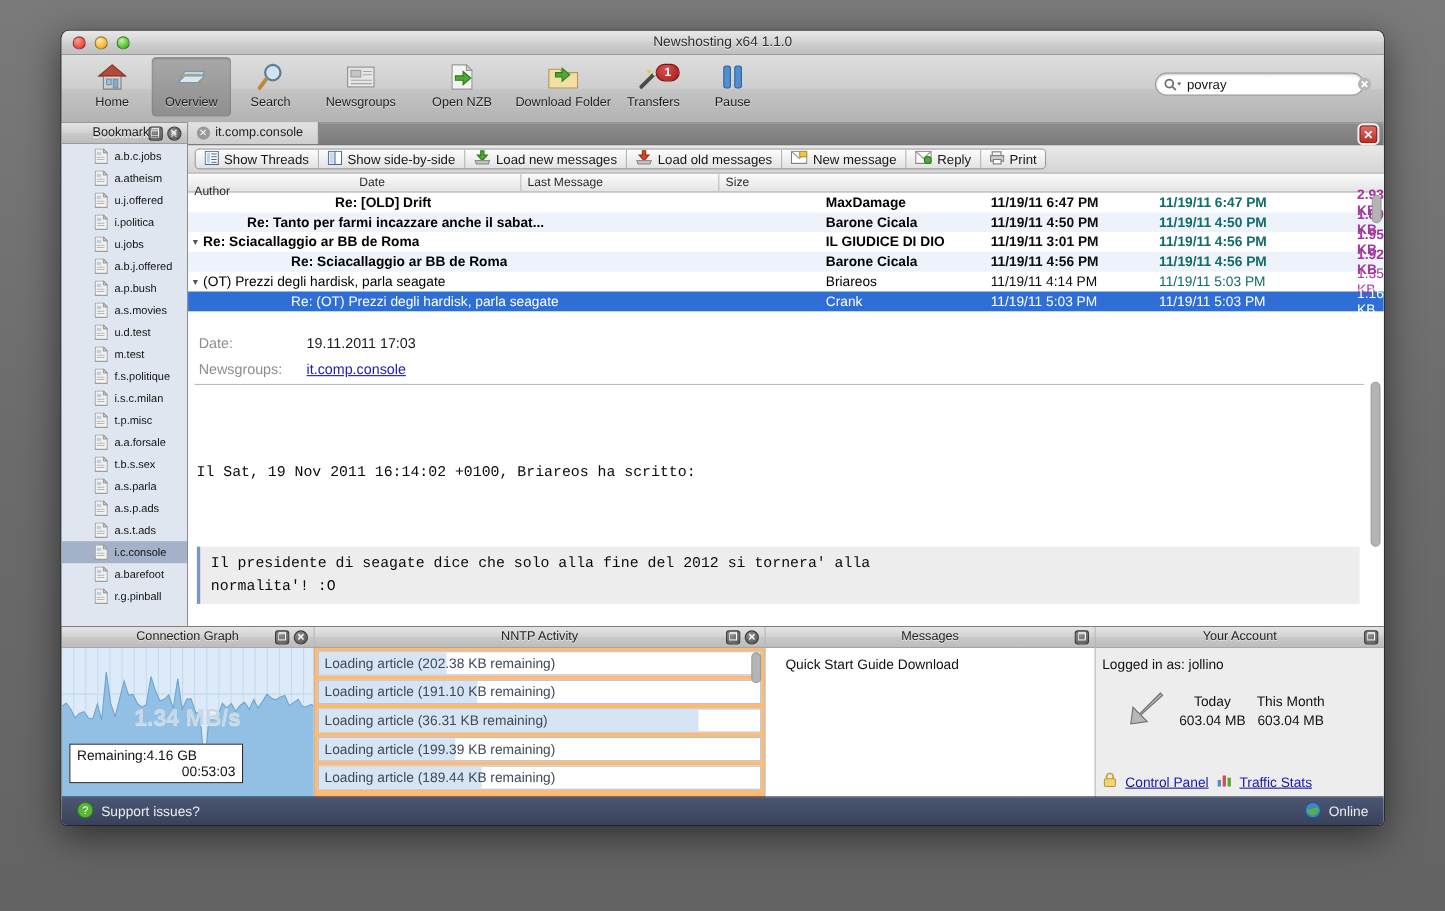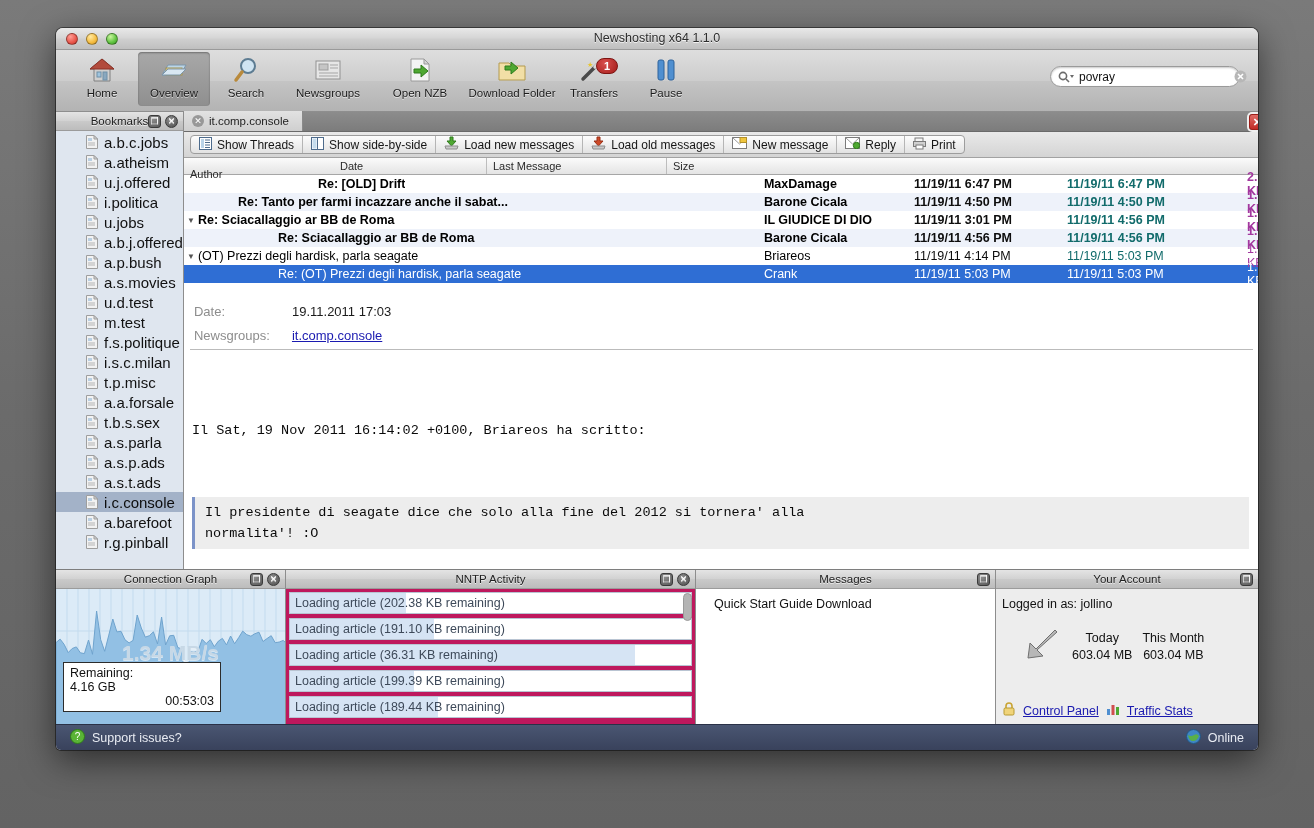--- a/index.html
+++ b/index.html
@@ -117,21 +117,21 @@
     background: radial-gradient(circle at 35% 30%,#8d8d8d,#4d4d4d);
     border: 1px solid #3a3a3a;
     display: flex; align-items: center; justify-content: center;
     color: #fff; font-size: 9px; line-height: 1;
   }
   .hbtn.sq { border-radius: 3px; background: radial-gradient(circle at 35% 30%,#8d8d8d,#565656); }
   #bm-list { flex: 1; overflow: hidden; position: relative; background: #dfe6ef; padding-top: 1px; }
   .bm-row { height: 20px; display: flex; align-items: center; padding-left: 30px; }
   .bm-row.sel { background: #a3b2c8; }
   .bm-icon { width: 12px; height: 14px; margin-right: 6px; flex: 0 0 12px; }
-  .bm-label { font-size: 15px; color: #111; }
+  .bm-label { font-size: 10px; color: #111; }
   .bm-row.sel .bm-label { color: #0d0d0d; }
   #bm-scroll {
     position: absolute; right: 2px; top: 276px;
     width: 9px; height: 120px; border-radius: 5px;
     background: #a9a9a9; border: 1px solid #8f8f8f;
   }
 
   
   #main { flex: 1; display: flex; flex-direction: column; background: #cfcfcf; }
   #tabstrip {
@@ -267,25 +267,25 @@
     position: absolute; left: 0; right: 0; top: 52px; text-align: center;
     font-size: 21px; color: #c7d8e6; font-weight: bold;
     text-shadow: 0 1px 0 rgba(255,255,255,.6);
   }
   #graph-remaining {
     position: absolute; left: 7px; bottom: 15px;
     width: 158px;
     background: #fff; border: 1px solid #2c2c2c;
     padding: 3px 6px; font-size: 12.5px; color: #111;
   }
-  #graph-remaining .gr-line { display: flex; justify-content: flex-start; flex-direction: column; }
+  #graph-remaining .gr-line { display: flex; justify-content: flex-start; }
   #graph-remaining .gr-line2 { text-align: right; }
 
   
-  #nntplist { flex: 1; background: #be185d; padding: 3px 3px 0 3px; position: relative; overflow: hidden; }
+  #nntplist { flex: 1; background: #fdba74; padding: 3px 3px 0 3px; position: relative; overflow: hidden; }
   .nrow {
     position: relative; height: 22px; margin-bottom: 4px;
     border: 1px solid #b9c4d2; background: #fff;
     display: flex; align-items: center;
   }
   .nfill { position: absolute; left: 0; top: 0; bottom: 0; background: #d6e4f4; }
   .ntext { position: relative; font-size: 12.5px; color: #3e4a5a; padding-left: 5px; }
   #nntp-scroll {
     position: absolute; right: 3px; top: 4px;
     width: 9px; height: 28px; border-radius: 5px;

